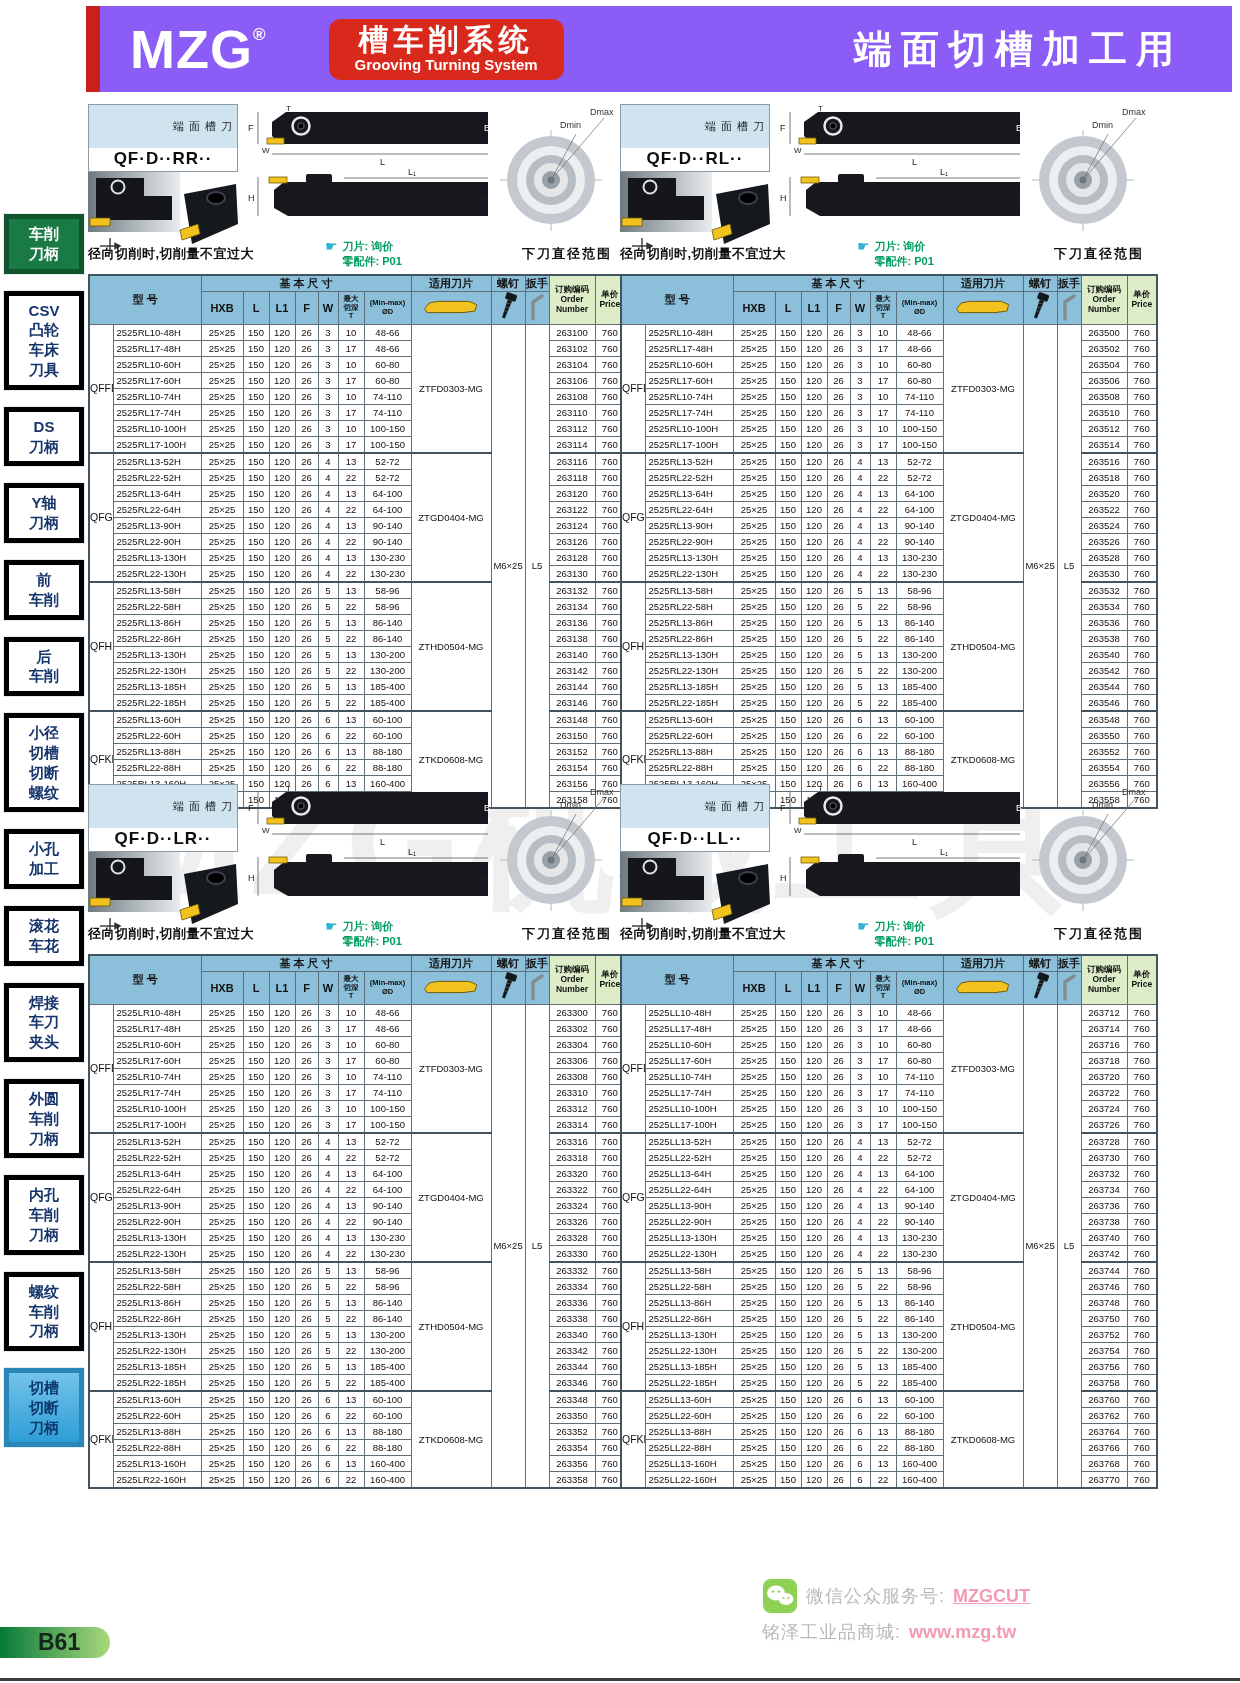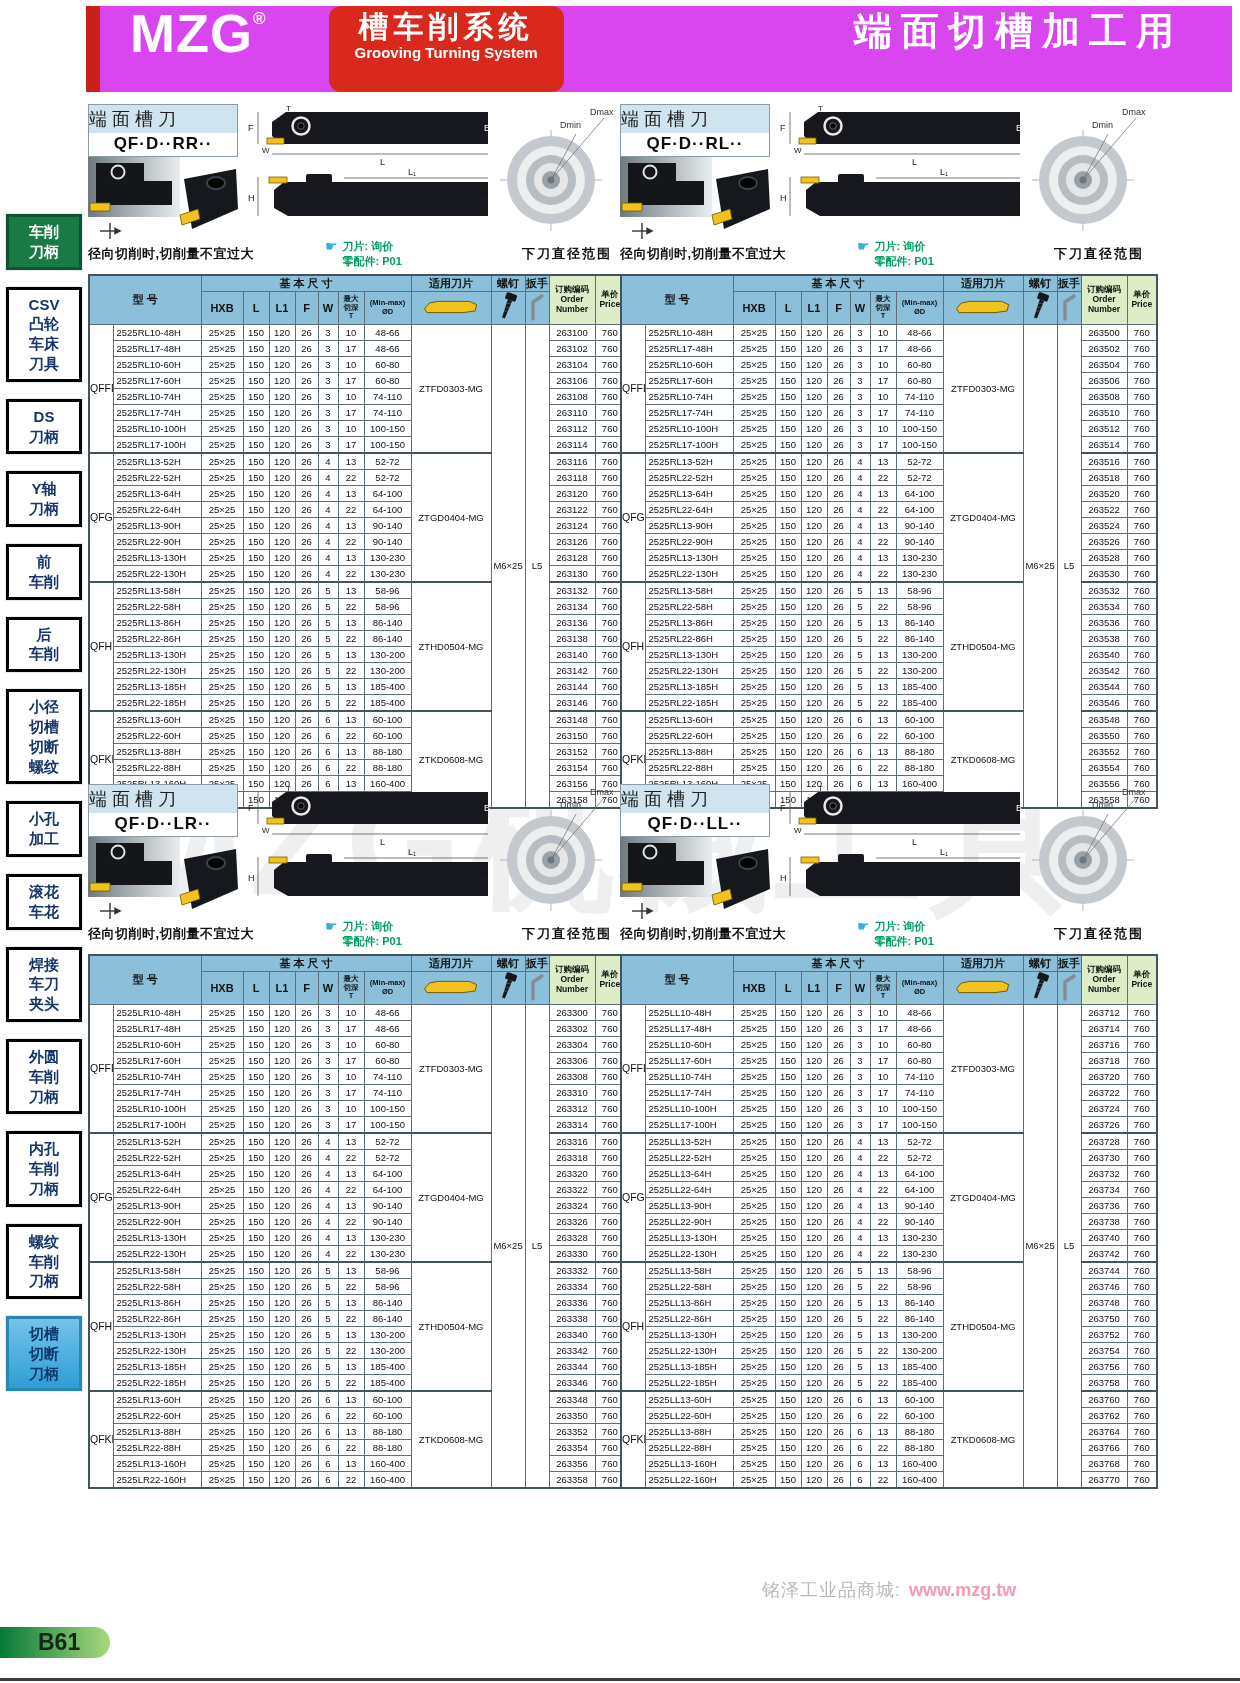--- a/index.html
+++ b/index.html
@@ -1,41 +1,41 @@
 <!DOCTYPE html>
 <html><head>
 <meta charset="utf-8">
 <style>
   html,body{margin:0;padding:0;background:#fff;}
   .page{position:relative;width:1240px;height:1683px;background:#fff;overflow:hidden;
         font-family:"Liberation Sans","DejaVu Sans",sans-serif;}
   
   .hdr-red-stripe{position:absolute;left:86px;top:6px;width:14px;height:86px;background:#c92019;}
-  .hdr-green{position:absolute;left:100px;top:6px;width:1132px;height:86px;background:#d946ef;
-             display:flex;}
+  .hdr-green{position:absolute;left:100px;top:6px;width:1132px;height:86px;background:#8b5cf6;
+             display:flex;align-items:center;}
   .logo{color:#fff;font-size:54px;font-weight:bold;letter-spacing:1px;margin-left:30px;line-height:1;}
   .logo .reg{font-size:17px;vertical-align:28px;}
   .badge{background:#d9291c;border-radius:12px;margin-left:62px;padding:4px 26px 6px;text-align:center;color:#fff;}
   .badge-cn{font-size:30px;font-weight:bold;letter-spacing:5px;line-height:1.15;}
   .badge-en{font-size:15px;font-weight:bold;line-height:1.1;}
   .hdr-title{margin-left:auto;margin-right:49px;color:#fff;font-size:38px;font-weight:bold;letter-spacing:9px;}
   
   .sidebar{position:absolute;left:2px;top:214px;width:84px;display:flex;flex-direction:column;gap:17px;align-items:center;}
-  .side-item{width:68px;background:#fff;border:3px solid #000000;outline:1px solid #e4ebf1;color:#16356b;
+  .side-item{width:68px;background:#fff;border:5px solid #000000;outline:1px solid #e4ebf1;color:#16356b;
              font-size:15px;font-weight:bold;text-align:center;line-height:1.32;padding:5px 1px;white-space:pre-line;}
   .side-item.active{background:#1a7a45;border-color:#11542f;color:#fff;}
   .side-item.blue{background:linear-gradient(180deg,#74c3ea,#2d9ed6);border-color:#2b86b8;color:#0e386b;}
   
   .section{position:absolute;width:530px;z-index:2;}
   .sec0{left:88px;top:104px;}  .sec1{left:620px;top:104px;}
   .sec2{left:88px;top:784px;}  .sec3{left:620px;top:784px;}
   .diagram{display:flex;gap:6px;height:130px;align-items:flex-start;}
   .label-photo{width:150px;}
   .label-box{border:1px solid #8a9aa6;}
-  .label-title{background:#cfe4ef;text-align:left;font-size:18px;letter-spacing:5px;padding:2px 0;color:#1c1c1c;}
+  .label-title{background:#cfe4ef;text-align:right;font-size:11px;letter-spacing:5px;padding:14px 0;color:#1c1c1c;}
   .label-code{font-size:17px;font-weight:bold;text-align:center;padding:1px 0 2px;color:#0d0d0d;background:#fff;letter-spacing:1px;}
   .captions{display:flex;align-items:center;margin:5px 0 5px;}
   .cap-left{font-weight:bold;color:#101010;font-size:13px;width:237px;letter-spacing:0.5px;}
   .cap-mid{color:#009e5f;font-size:11px;line-height:1.35;width:168px;display:flex;gap:5px;font-weight:bold;}
   .cap-right{font-weight:bold;color:#101010;font-size:13px;margin-left:auto;padding-right:6px;letter-spacing:2px;}
   .pointer-ic{color:#35b3d5;font-size:14px;line-height:1;}
   
   table.spec{border-collapse:collapse;width:100%;table-layout:fixed;font-size:9.5px;color:#111;
              border:2px solid #44545e;}
   table.spec th,table.spec td{border:1px solid #5f6f79;padding:0;text-align:center;overflow:hidden;white-space:nowrap;}
@@ -2183,17 +2183,30 @@
       </div>
     </div>
 
   <div class="page-pill">
       <span>B61</span>
     </div>
   <div class="bottom-line"></div>
 
   <div class="contact">
     <div class="c-row">
+      <svg width="36" height="36" viewBox="0 0 36 36">
+        <rect x="1" y="1" width="34" height="34" rx="8" fill="#8fd153"></rect>
+        <ellipse cx="14" cy="15" rx="9" ry="7.5" fill="#fff"></ellipse>
+        <ellipse cx="24" cy="21" rx="7.5" ry="6" fill="#fff"></ellipse>
+        <circle cx="11" cy="13.5" r="1.2" fill="#8fd153"></circle>
+          <circle cx="17" cy="13.5" r="1.2" fill="#8fd153"></circle>
+        <circle cx="21.5" cy="20" r="1" fill="#8fd153"></circle>
+          <circle cx="26.5" cy="20" r="1" fill="#8fd153"></circle>
+      </svg>
+      <span class="gray">微信公众服务号:</span>
+      <span class="pink u">MZGCUT</span>
+    </div>
+    <div class="c-row">
       <span class="gray">铭泽工业品商城:</span>
       <span class="pink">www.mzg.tw</span>
     </div>
   </div>
 </div>
 
 </body></html>

